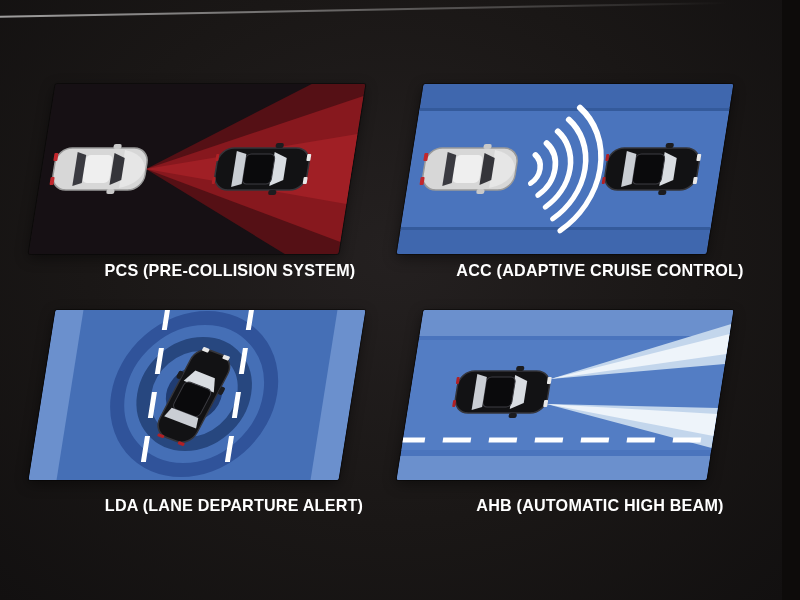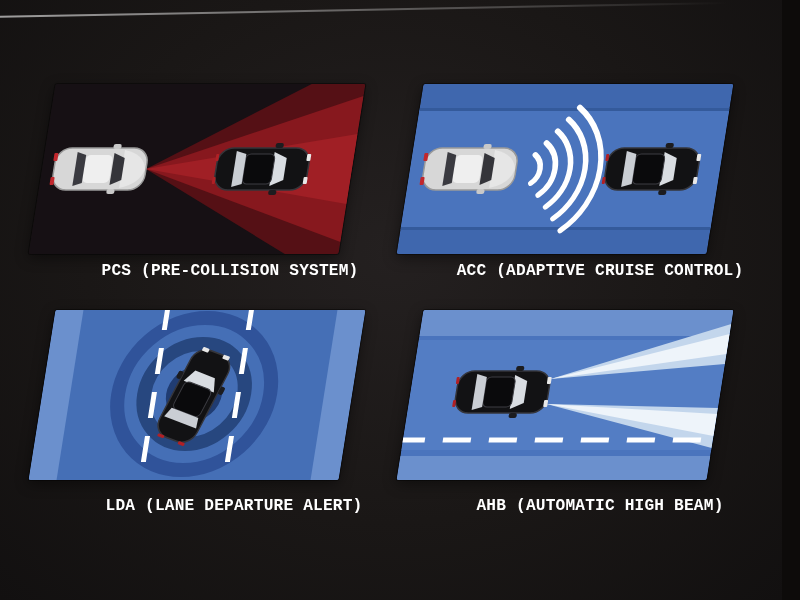--- a/index.html
+++ b/index.html
@@ -1,19 +1,19 @@
 <!DOCTYPE html>
 <html><head>
 <meta charset="utf-8">
 <style>
   html,body{margin:0;padding:0;background:#0d0b0a;}
   .stage{
     position:relative;width:782px;height:600px;overflow:hidden;
     background:radial-gradient(ellipse at 50% 42%, #242020 0%, #1a1716 55%, #121010 100%);
-    font-family:Liberation Mono, monospace;
+    font-family:Liberation Sans, sans-serif;
   }
   .streak{
     position:absolute;top:9px;left:-12px;width:740px;height:2px;
     background:linear-gradient(90deg, rgba(255,255,255,.6), rgba(255,255,255,.18) 75%, rgba(255,255,255,0));
     transform:rotate(-1.1deg);
   }
   .panel{
     position:absolute;width:310px;height:170px;overflow:hidden;
     transform:skewX(-9deg);
     box-shadow:0 0 0 1px rgba(0,0,0,.4), 0 4px 14px rgba(0,0,0,.45);

